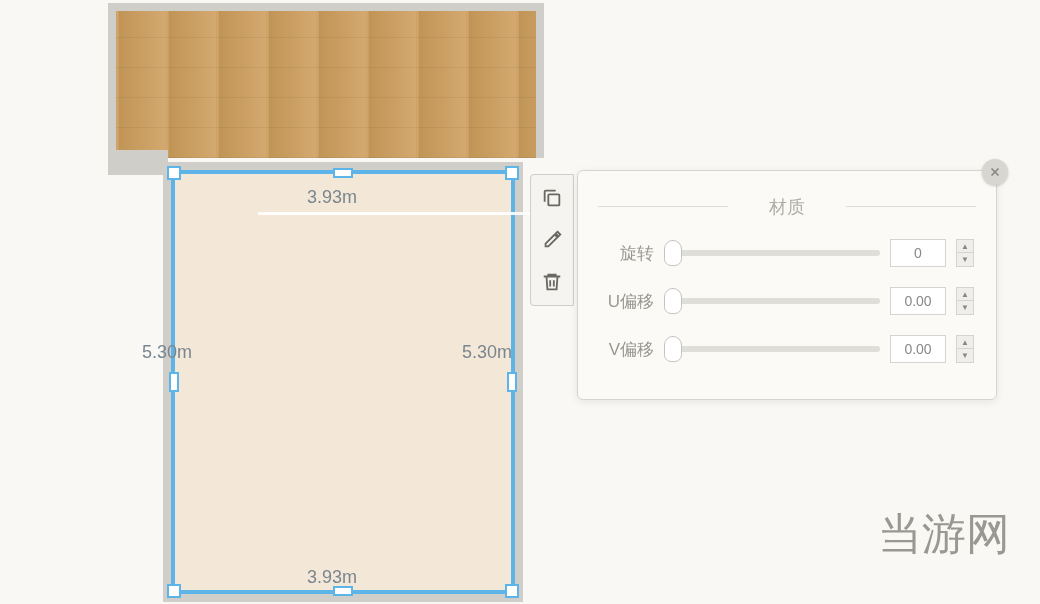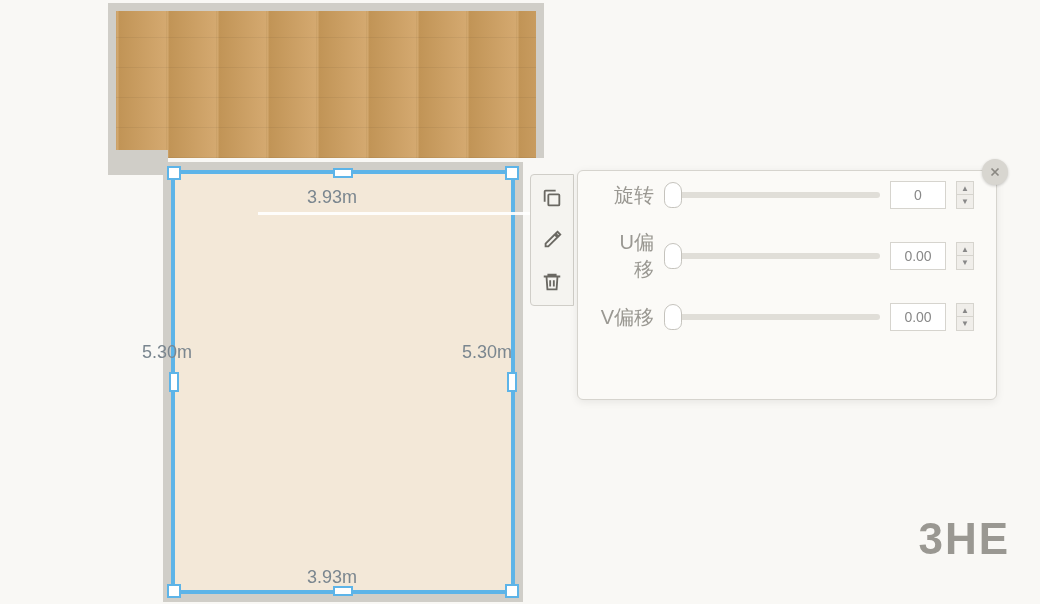--- a/index.html
+++ b/index.html
@@ -198,21 +198,21 @@
     .panel-body { padding: 10px 22px; }
     
     .slider-row {
       display: flex;
       align-items: center;
       gap: 10px;
       margin-bottom: 20px;
     }
     .slider-label {
       width: 54px;
-      font-size: 20px;
+      font-size: 17px;
       color: #9a9892;
       text-align: right;
     }
     .slider-track {
       flex: 1;
       height: 6px;
       background: #e0ded8;
       border-radius: 3px;
       position: relative;
     }
@@ -325,20 +325,21 @@
     </svg>
   </div>
 </div>
 
 <div class="panel">
   <div class="panel-close">
     <svg viewBox="0 0 24 24" fill="none" stroke="#8a8882" stroke-width="3">
       <path d="M6 6l12 12M18 6L6 18"></path>
     </svg>
   </div>
+  <div class="panel-header">材质</div>
   <div class="panel-body">
 
     <div class="slider-row">
       <div class="slider-label">旋转</div>
       <div class="slider-track">
         <div class="slider-thumb"></div>
       </div>
       <div class="slider-value">0</div>
       <div class="stepper">
         <div class="stepper-btn">▲</div>
@@ -367,14 +368,14 @@
       <div class="stepper">
         <div class="stepper-btn">▲</div>
         <div class="stepper-btn">▼</div>
       </div>
     </div>
 
   </div>
 </div>
 
 <div class="watermark">
-  <span class="watermark-logo">3HE</span>
+  <span class="watermark-text">当游网</span>
 </div>
 
 </body></html>

